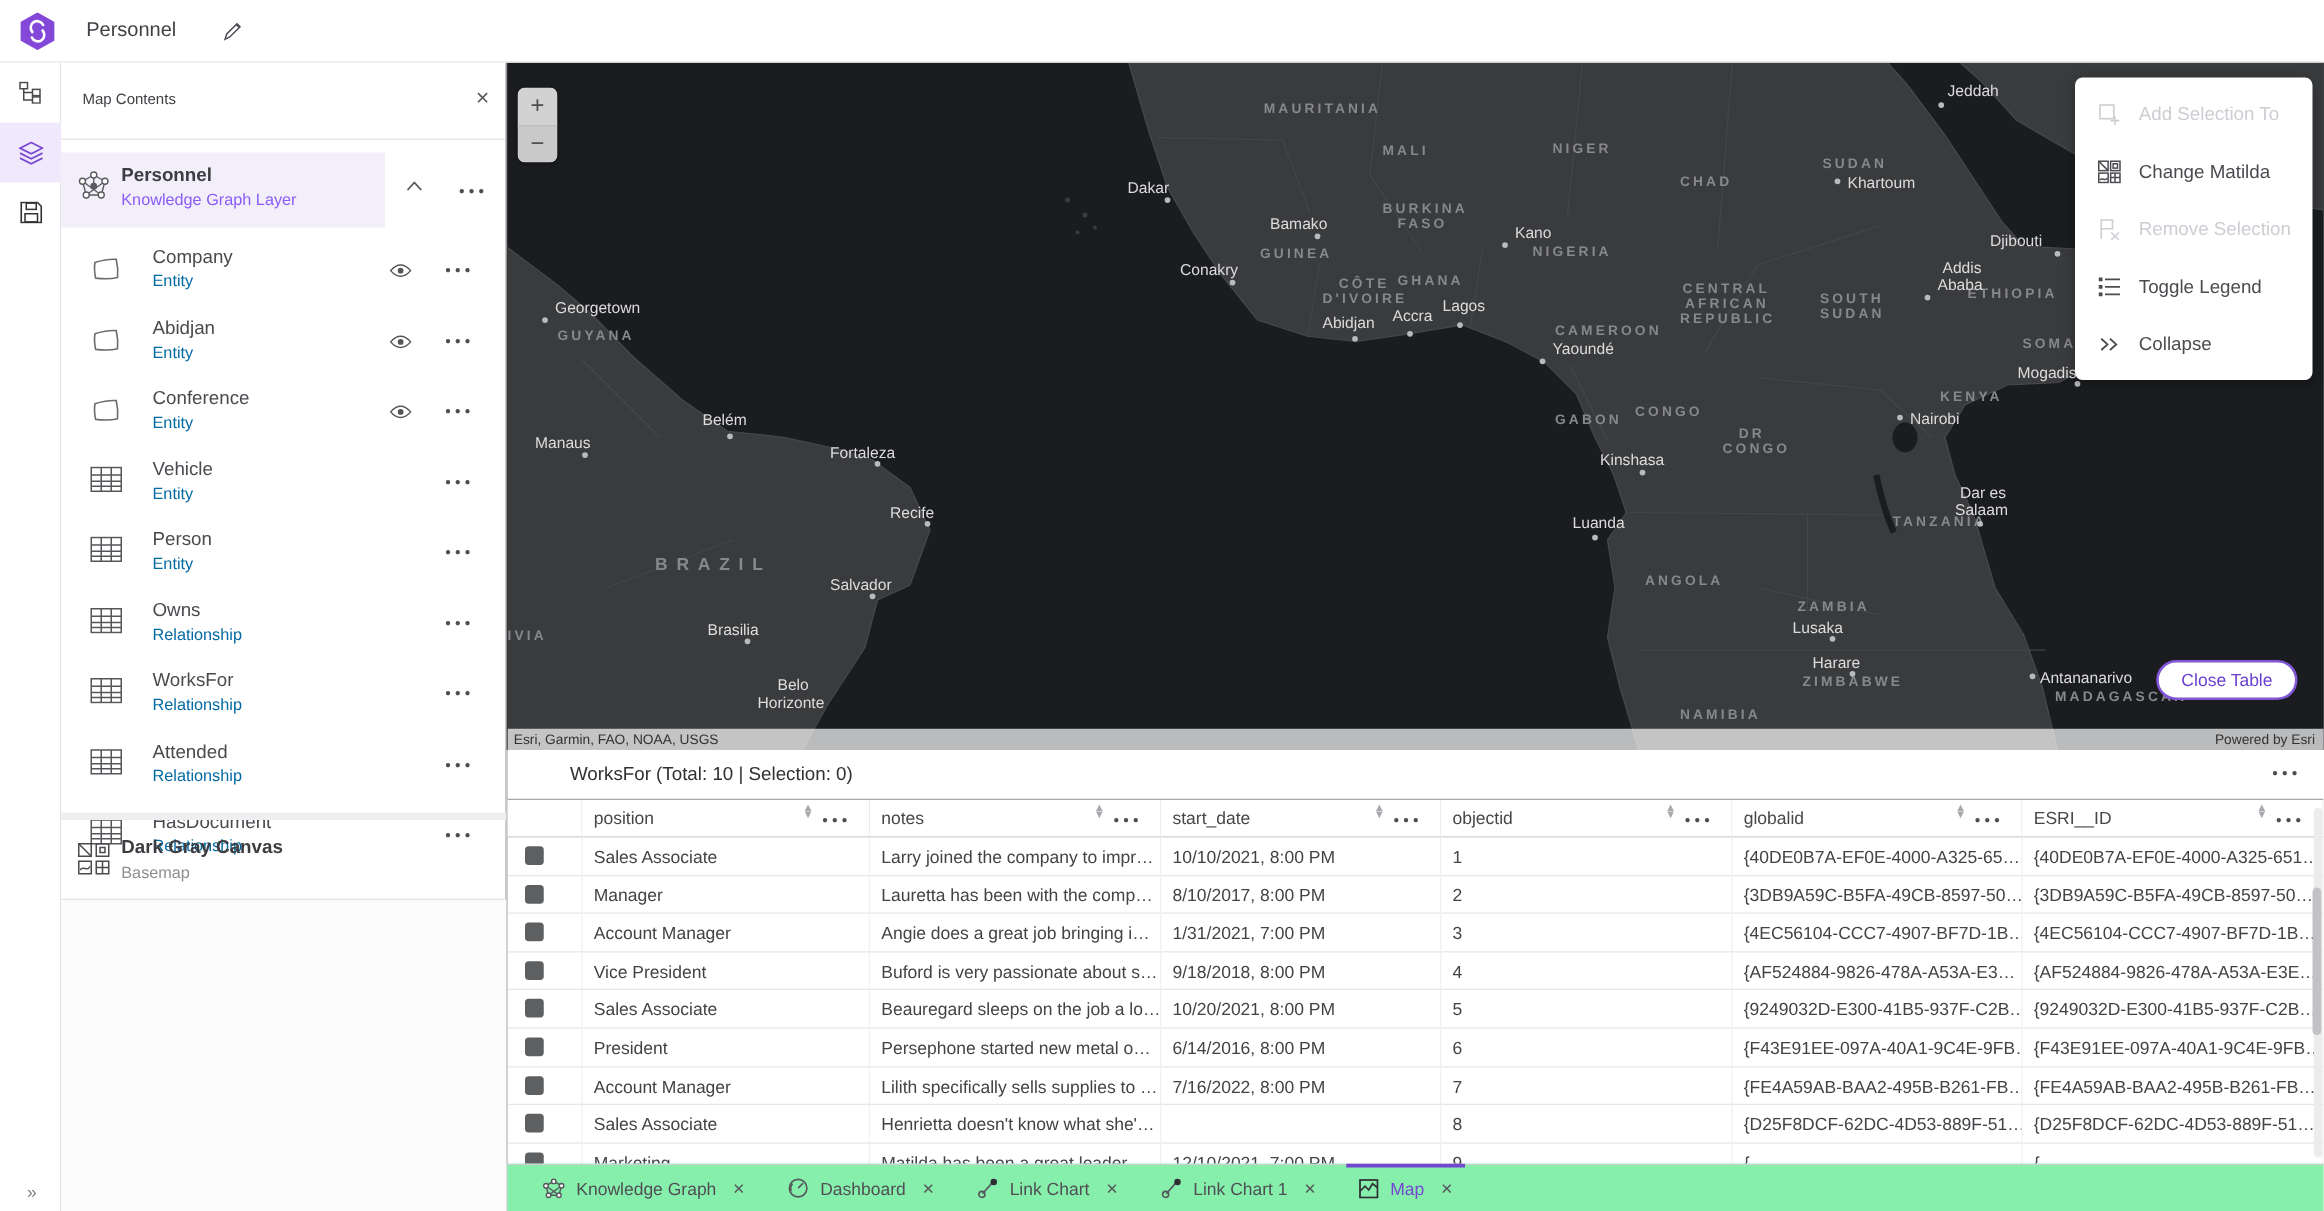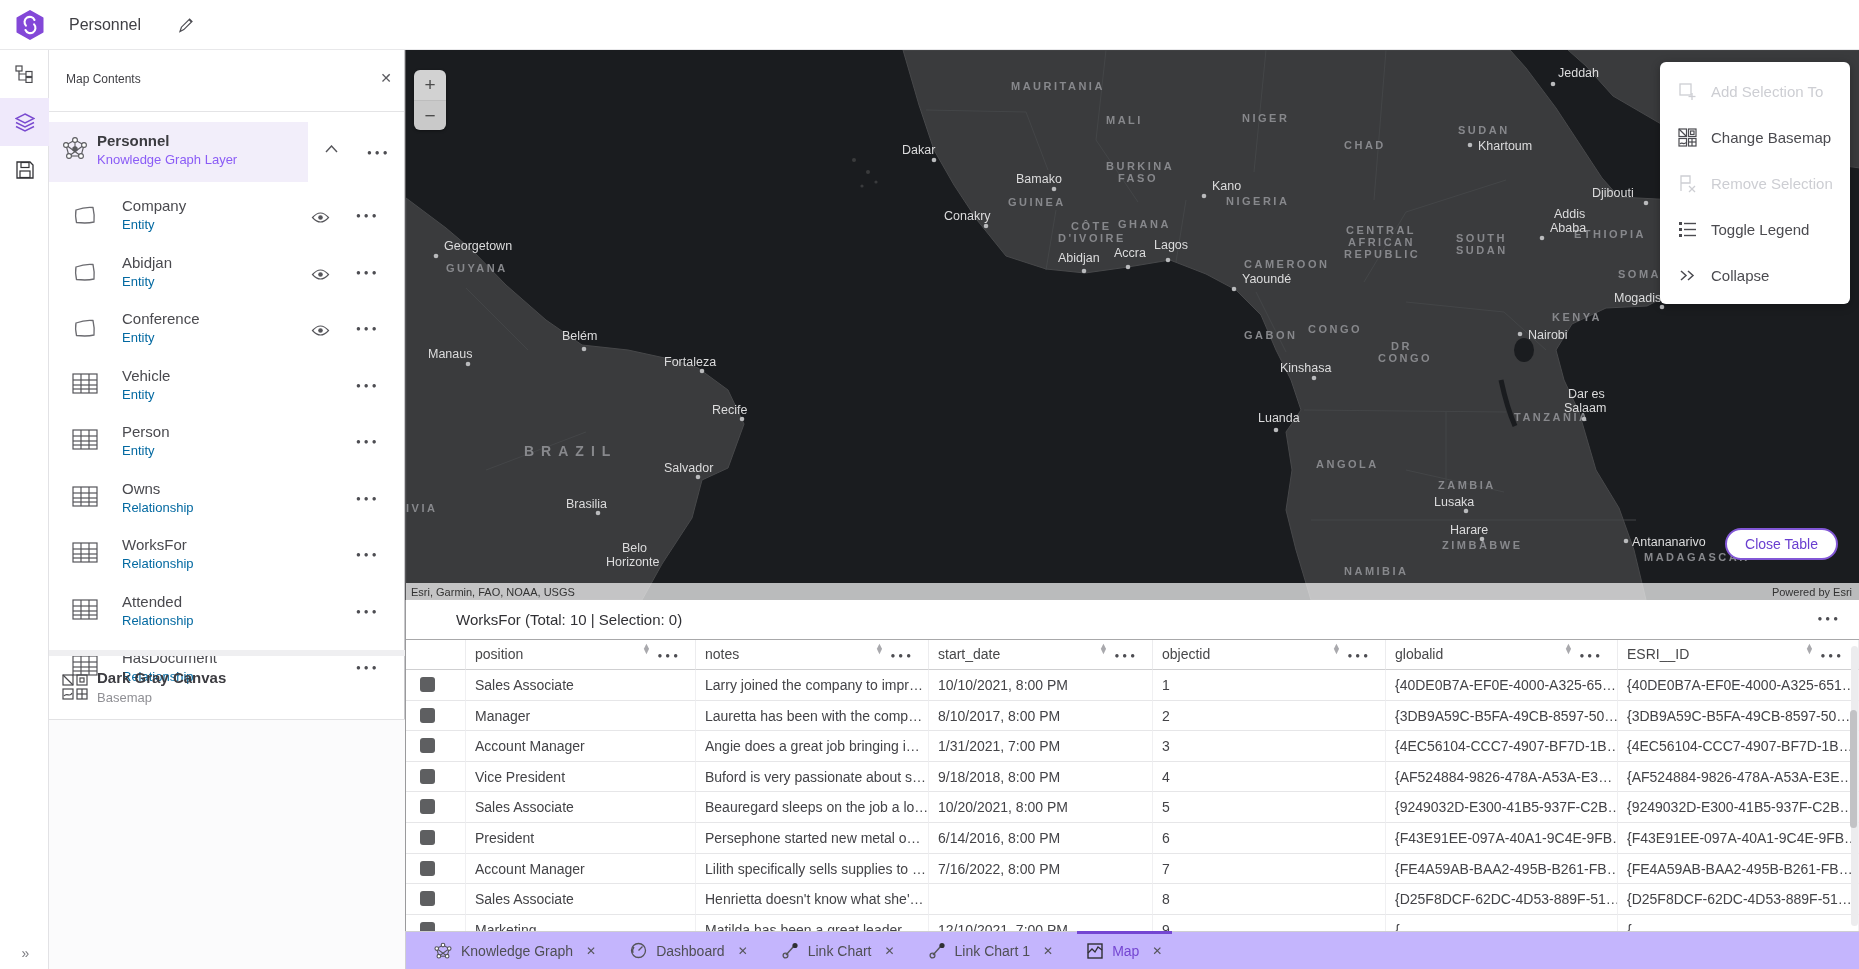--- a/index.html
+++ b/index.html
@@ -103,21 +103,21 @@
   .trow { display:grid; grid-template-columns:60px 230px 233px 224px 233px 232px 1fr; }
   .td { height:30.6px; line-height:30px; font-size:14px; color:#434347; border-right:1px solid #f0f0f2;
     border-bottom:1px solid #e6e6e8; padding-left:9px; white-space:nowrap; overflow:hidden; }
   .td.cb { padding-left:14px; }
   .cbox { display:inline-block; width:15px; height:15px; background:#5e5f61; border-radius:3px;
     margin-top:7px; cursor:pointer; }
   .vscroll { position:absolute; right:1px; top:46px; width:7px; height:280px; background:#ececee; border-radius:4px; }
   .vthumb { position:absolute; right:1px; top:64px; width:7px; height:118px; background:#c2c2c5; border-radius:4px; cursor:pointer; }
 
   
-  .tabbar { position:relative; width:1454px; height:38px; background:#c4b5fd; border-top:1px solid #cfcfd2;
+  .tabbar { position:relative; width:1454px; height:38px; background:#86efac; border-top:1px solid #cfcfd2;
     border-left:1px solid #cfcfd2; display:flex; align-items:stretch; padding-left:18px; }
   .vtab { position:relative; display:flex; align-items:center; padding:0 10px; margin-right:14px;
     font-size:14px; color:#4f4f54; cursor:pointer; }
   .vtab .ticon { margin-right:9px; display:flex; }
   .vtab .tclose { margin-left:13px; color:#55555a; font-size:12px; cursor:pointer; }
   .vtab.active { color:#7446d2; }
   .vtab.active::before { content:""; position:absolute; left:0; top:-1px; width:100%; height:3px; background:#7446d2; }
 </style>
 </head>
 <body>
@@ -506,21 +506,21 @@
                   <rect x="10.5" y="1" width="7.5" height="7.5"></rect>
                   <rect x="12.5" y="3" width="3.5" height="3.5"></rect>
                   <rect x="1" y="10.5" width="7.5" height="7.5"></rect>
                   <path d="M2,16 C4,13.5 6,17.5 8,14.5"></path>
                   <rect x="10.5" y="10.5" width="7.5" height="7.5"></rect>
                   <line x1="10.5" y1="14" x2="18" y2="14"></line>
                   <line x1="14" y1="10.5" x2="14" y2="18"></line>
                 </g>
               </svg>
             </span>
-            <span>Change Basemap</span>
+            <span>Change Matilda</span>
           </div>
           <div class="ctx-item disabled">
             <span class="ci">
               <svg width="19" height="19" viewBox="0 0 19 19">
                 <g fill="none" stroke="#4b4b50" stroke-width="1.3">
                   <path d="M3,17 L3,2 L12,2 L12,9 L3,9"></path>
                   <line x1="11" y1="12" x2="17" y2="18"></line>
                   <line x1="17" y1="12" x2="11" y2="18"></line>
                 </g>
               </svg>

